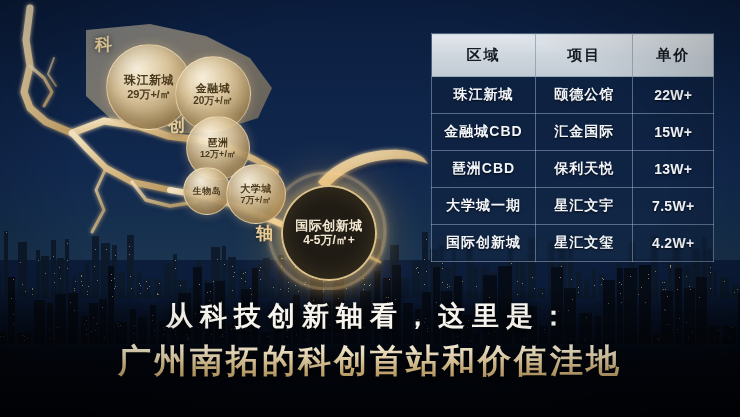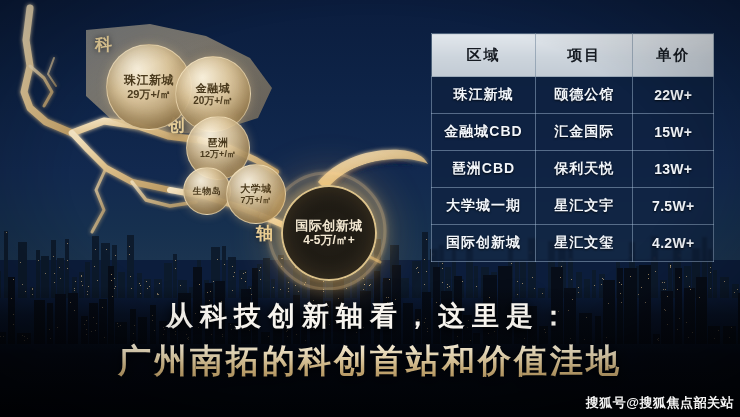--- a/index.html
+++ b/index.html
@@ -775,14 +775,13 @@
       </tbody>
   </table>
 
   <div class="headline">
     <div class="hl1">从科技创新轴看，这里是：</div>
     <div class="hl2">广州南拓的科创首站和价值洼地</div>
   </div>
 
   <div class="vignette"></div>
 
-  <div class="watermark">搜狐号@搜狐焦点韶关站</div>
 </div>
 
 </body></html>

